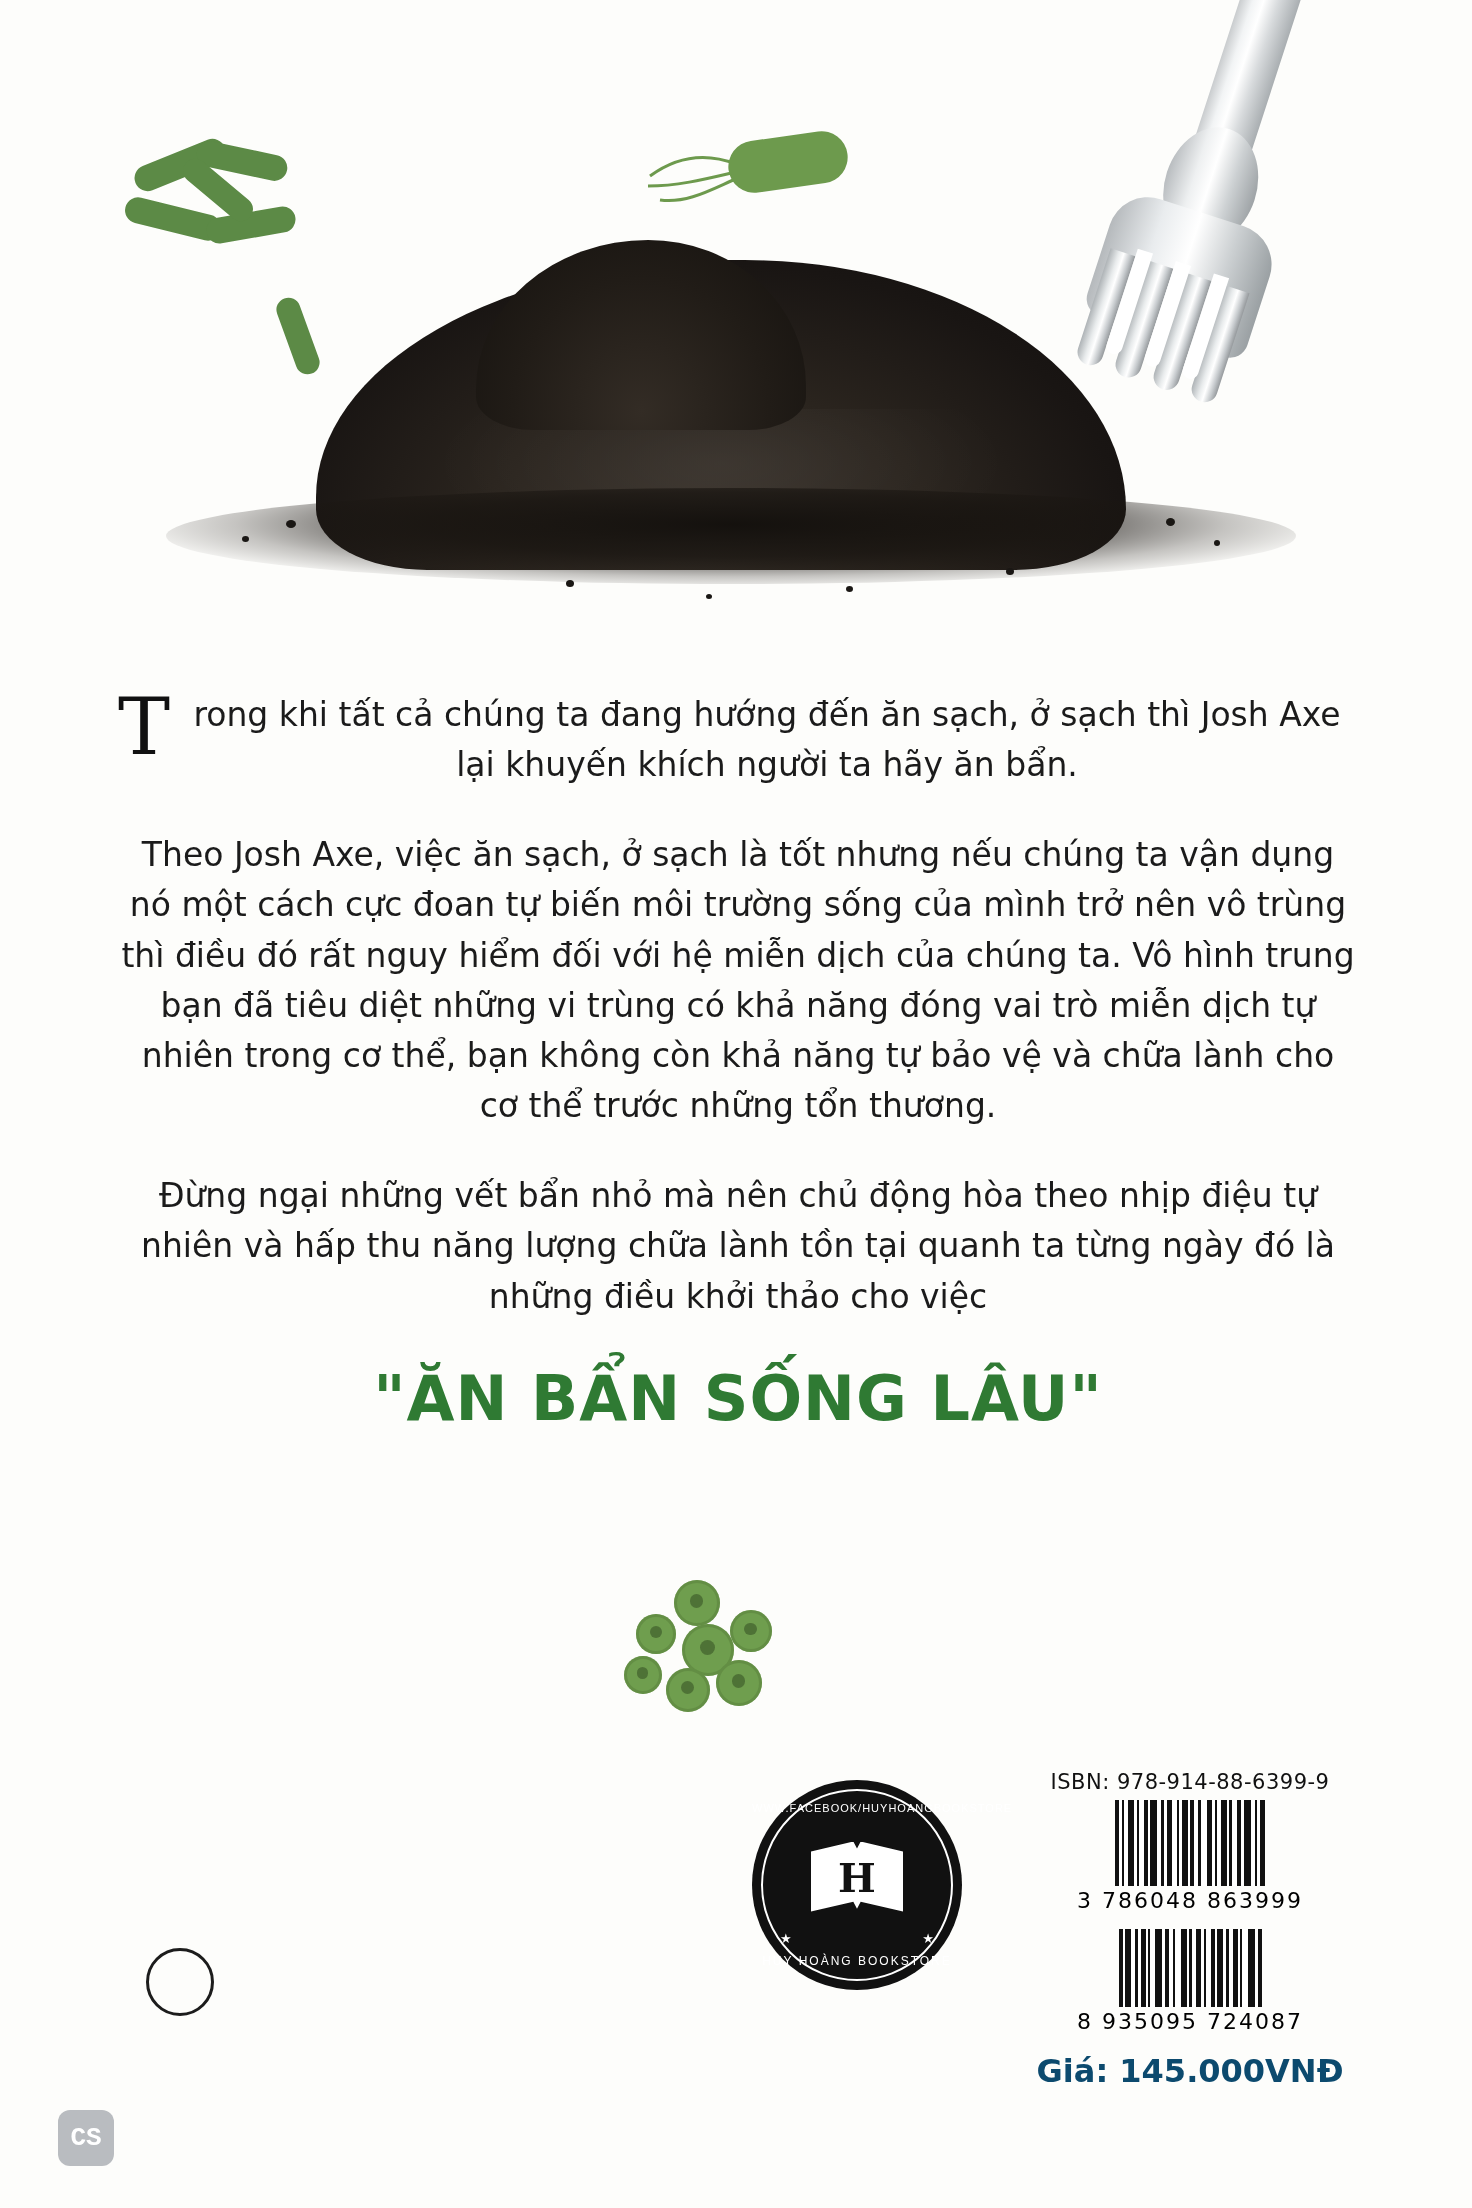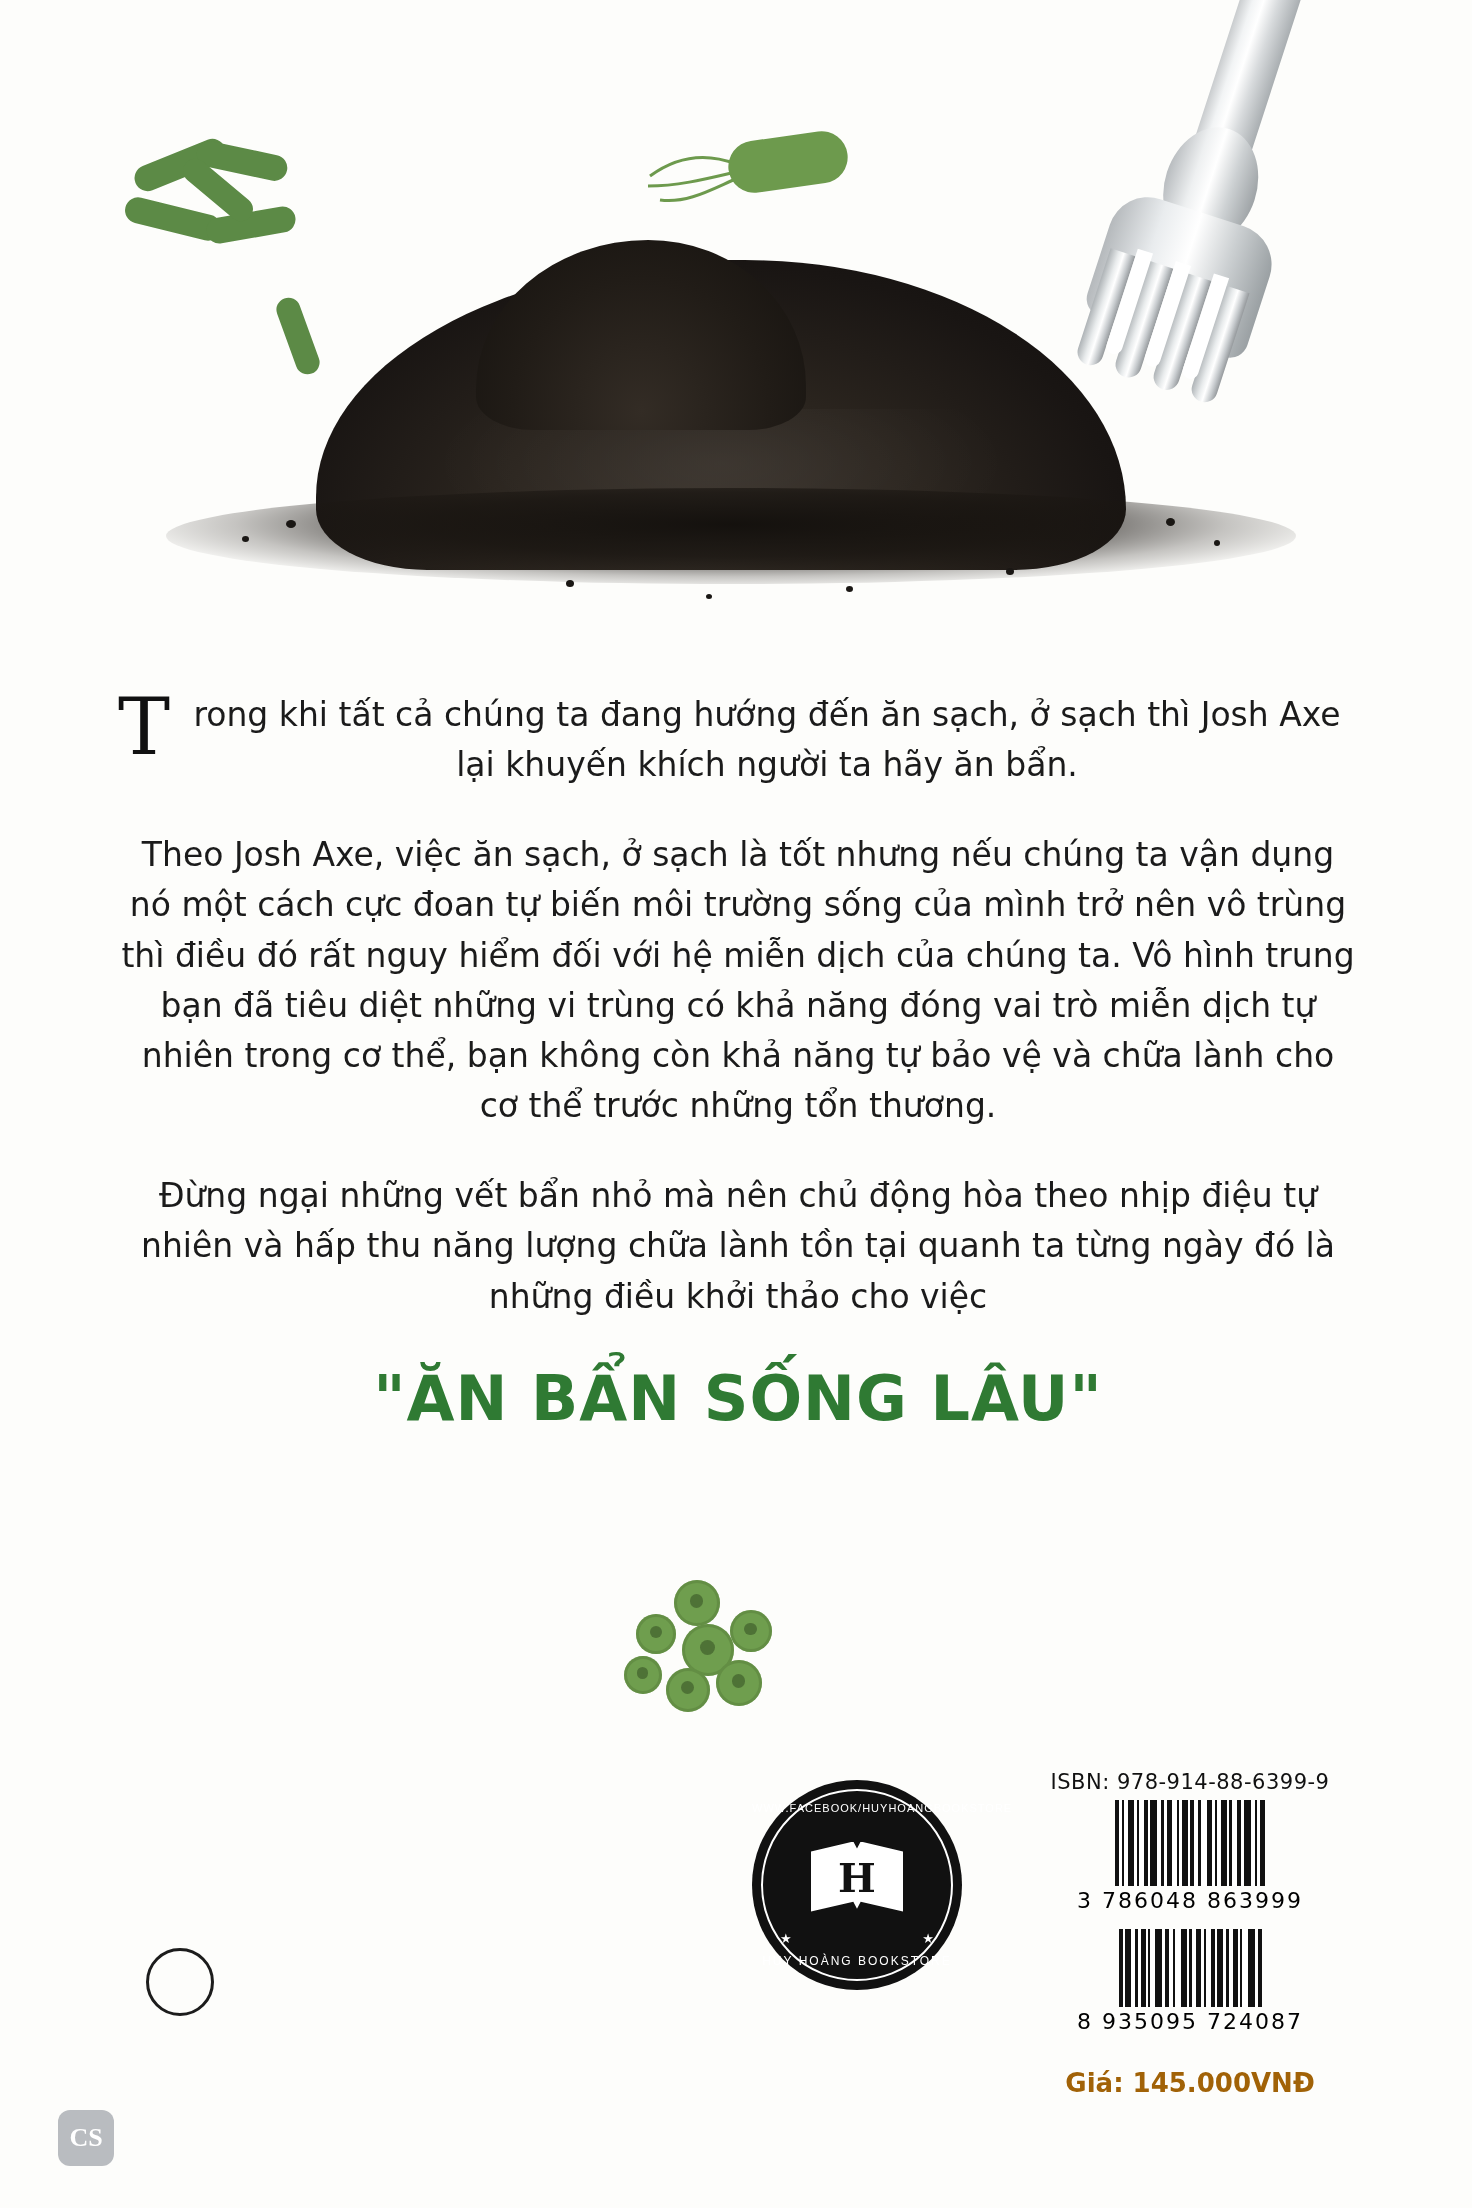--- a/index.html
+++ b/index.html
@@ -308,26 +308,26 @@
     font-size: 22px;
     font-family: "DejaVu Sans", sans-serif;
     letter-spacing: 2px;
     margin-top: 2px;
   }
   .barcode2 { margin-top: 16px; height: 78px; }
 
   .price {
     position: absolute;
     left: 1025px;
-    top: 308px;
+    top: 292px;
     width: 330px;
     text-align: center;
-    font-size: 26px;
+    font-size: 32px;
     font-weight: bold;
-    color: #a16207;
+    color: #0c4a6e;
     font-family: "DejaVu Sans", sans-serif;
   }
 
   .circle-mark {
     position: absolute;
     left: 146px;
     top: 1948px;
     width: 62px;
     height: 62px;
     border: 3px solid #1c1c1c;
@@ -347,21 +347,21 @@
     width: 56px;
     height: 56px;
     border-radius: 12px;
     background: #b9bcc0;
     color: #ffffff;
     display: flex;
     align-items: center;
     justify-content: center;
     font-size: 26px;
     font-weight: bold;
-    font-family: Liberation Serif, serif;
+    font-family: Liberation Mono, monospace;
   }
   .cs-text {
     font-size: 42px;
     color: #a9acaf;
     font-family: "DejaVu Sans", sans-serif;
   }
 </style>
 </head>
 <body>
 

